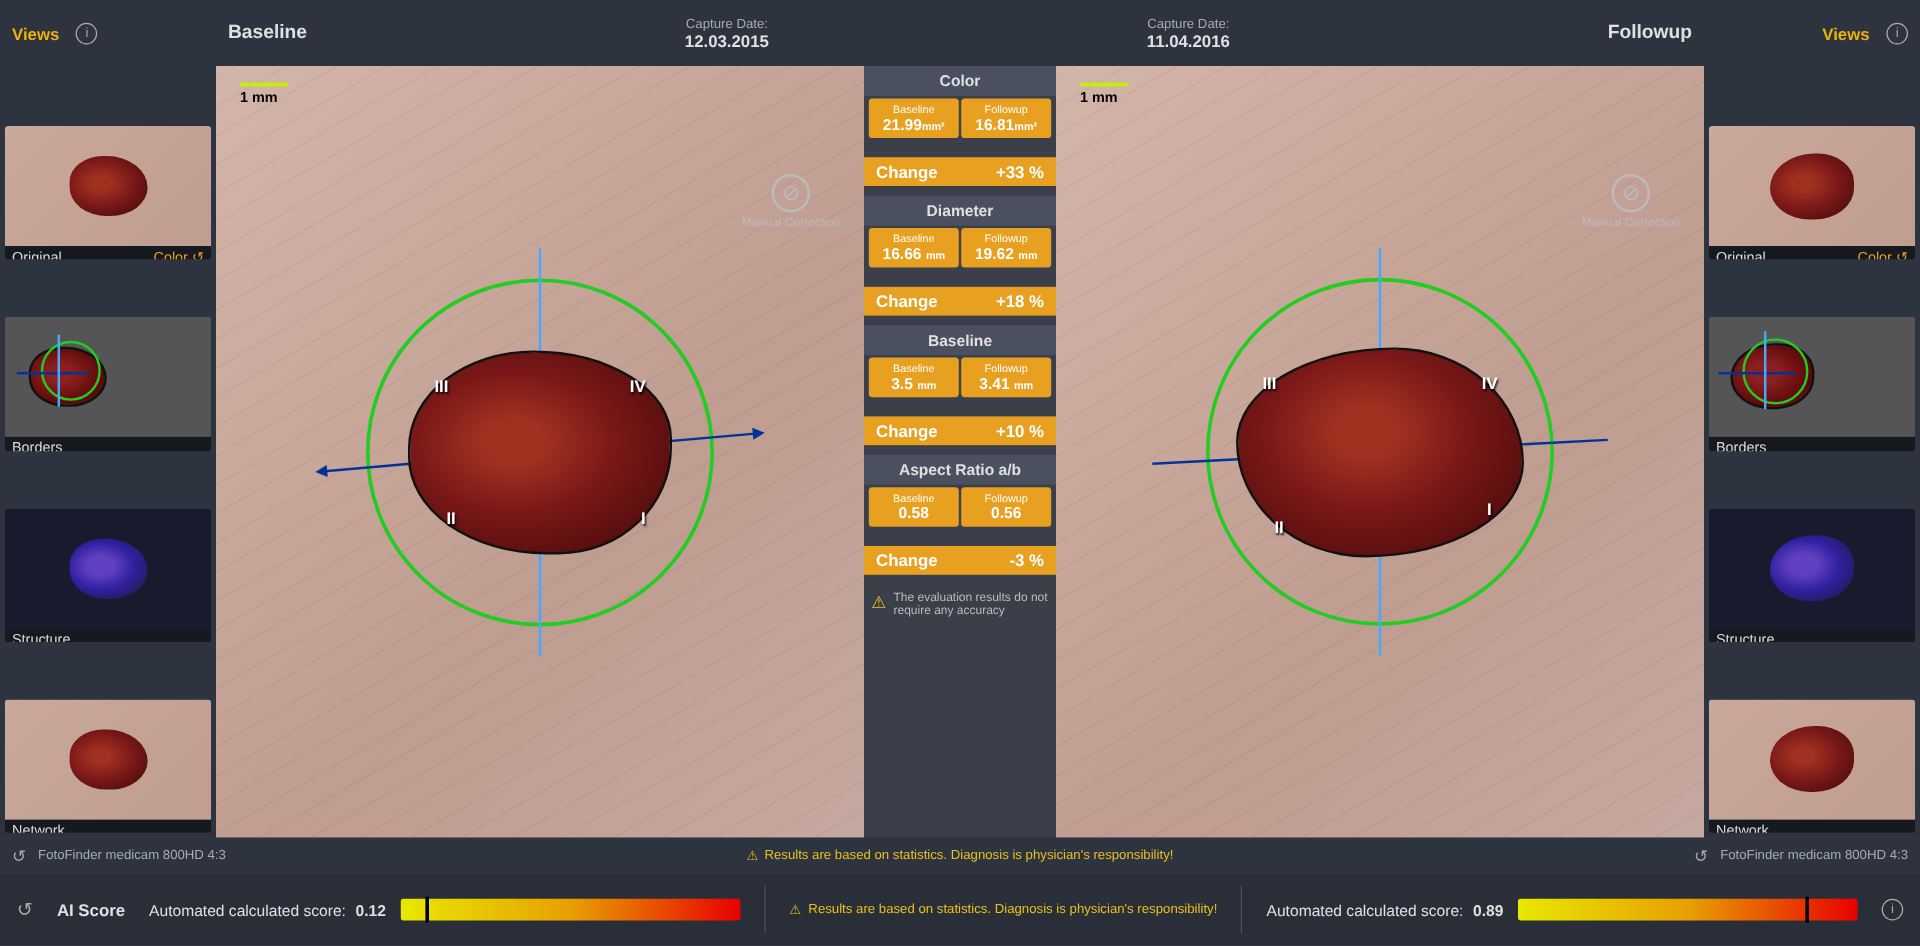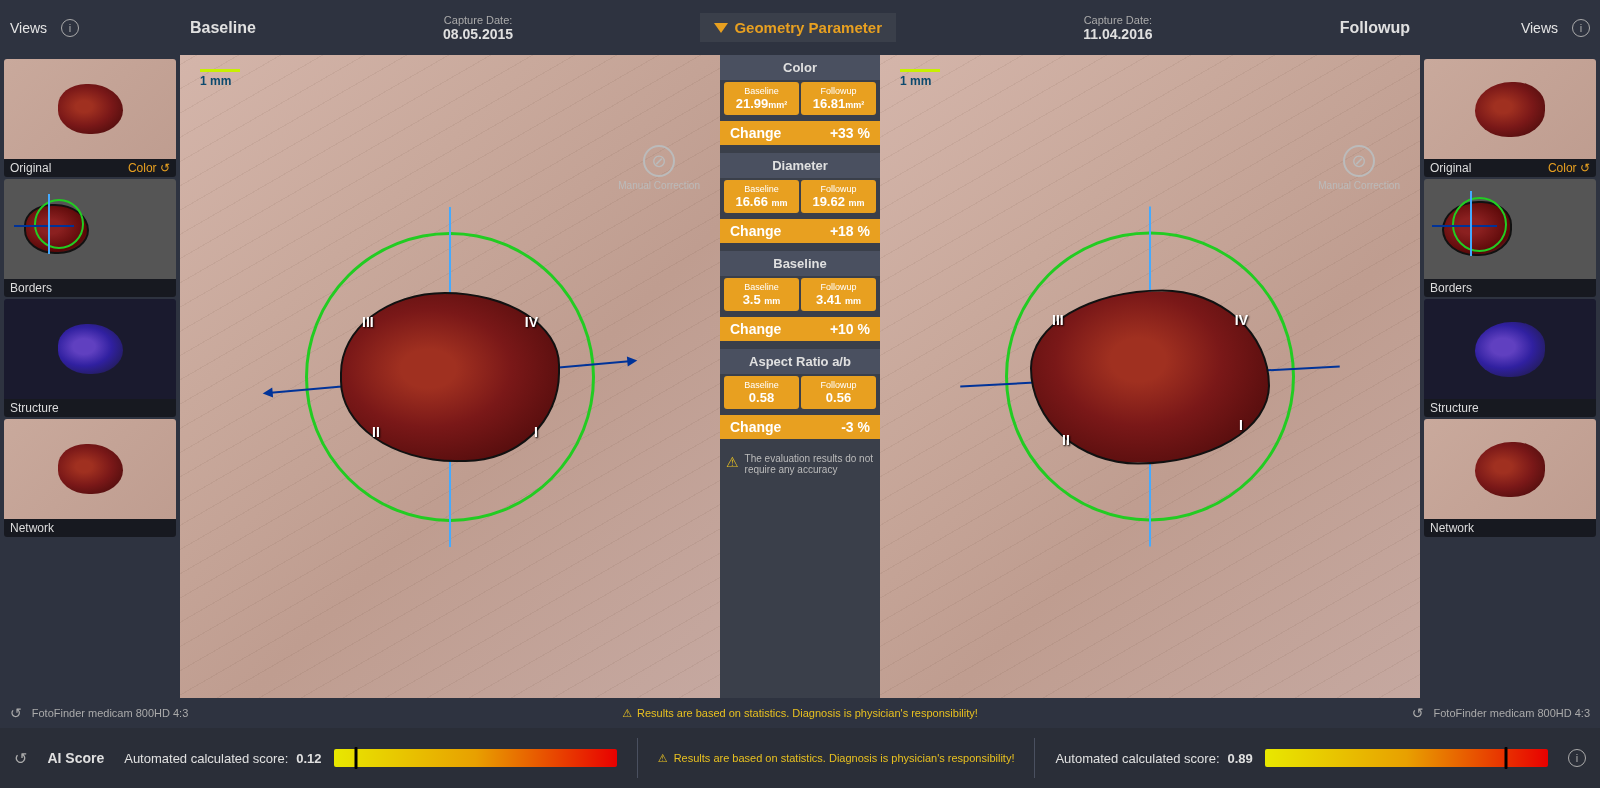--- a/index.html
+++ b/index.html
@@ -49,22 +49,22 @@
     }
     .geo-triangle {
       width: 0; height: 0;
       border-left: 7px solid transparent;
       border-right: 7px solid transparent;
       border-top: 10px solid #e8a020;
       display: inline-block;
     }
     .views-label {
       font-size: 14px;
-      font-weight: normal;
-      color: #e5e5e5;
+      font-weight: bold;
+      color: #eab308;
       margin-right: 6px;
     }
     .info-icon {
       width: 18px; height: 18px;
       border: 1.5px solid #aaa;
       border-radius: 50%;
       display: inline-flex;
       align-items: center;
       justify-content: center;
       font-size: 11px;
@@ -97,20 +97,21 @@
       flex-direction: column;
       gap: 2px;
       padding: 4px;
       flex-shrink: 0;
     }
     .sidebar-thumb {
       position: relative;
       border-radius: 3px;
       overflow: hidden;
       cursor: pointer;
+      margin-top: 46px;
     }
     .thumb-img {
       width: 100%;
       height: 100px;
       background: #5a4040;
       display: flex;
       align-items: center;
       justify-content: center;
       position: relative;
       overflow: hidden;
@@ -170,21 +171,21 @@
       align-items: flex-start;
       gap: 2px;
     }
     .scale-line {
       width: 40px;
       height: 3px;
       background: #c8f000;
     }
     .scale-text {
       font-size: 12px;
-      color: #0c4a6e;
+      color: #000000;
       font-weight: bold;
     }
 
     
     .manual-correction {
       position: absolute;
       top: 90px;
       right: 20px;
       display: flex;
       flex-direction: column;
@@ -341,21 +342,21 @@
       font-weight: bold;
       color: #fff;
     }
     .change-row {
       width: 100%;
       background: #e8a020;
       display: flex;
       justify-content: space-between;
       align-items: center;
       padding: 4px 10px;
-      margin: 4px 0 8px 0;
+      margin: 14px 0 8px 0;
     }
     .change-label {
       font-size: 14px;
       font-weight: bold;
       color: #fff;
     }
     .change-value {
       font-size: 14px;
       font-weight: bold;
       color: #fff;
@@ -526,27 +527,23 @@
   <div class="top-bar-left">
     <span class="views-label">Views</span>
     <span class="info-icon">i</span>
   </div>
 
   <div class="top-bar-main">
     <span class="baseline-label">Baseline</span>
 
     <div class="capture-date-block">
       <div class="capture-date-label">Capture Date:</div>
-      <div class="capture-date-value">08.05.2015</div>
-    </div>
-
-    <button class="geometry-param-btn">
-      <span class="geo-triangle"></span>
-      <span>Geometry Parameter</span>
-    </button>
+      <div class="capture-date-value">12.03.2015</div>
+    </div>
+
 
     <div class="capture-date-block">
       <div class="capture-date-label">Capture Date:</div>
       <div class="capture-date-value">11.04.2016</div>
     </div>
 
     <span class="followup-label">Followup</span>
   </div>
 
   <div class="top-bar-right">

